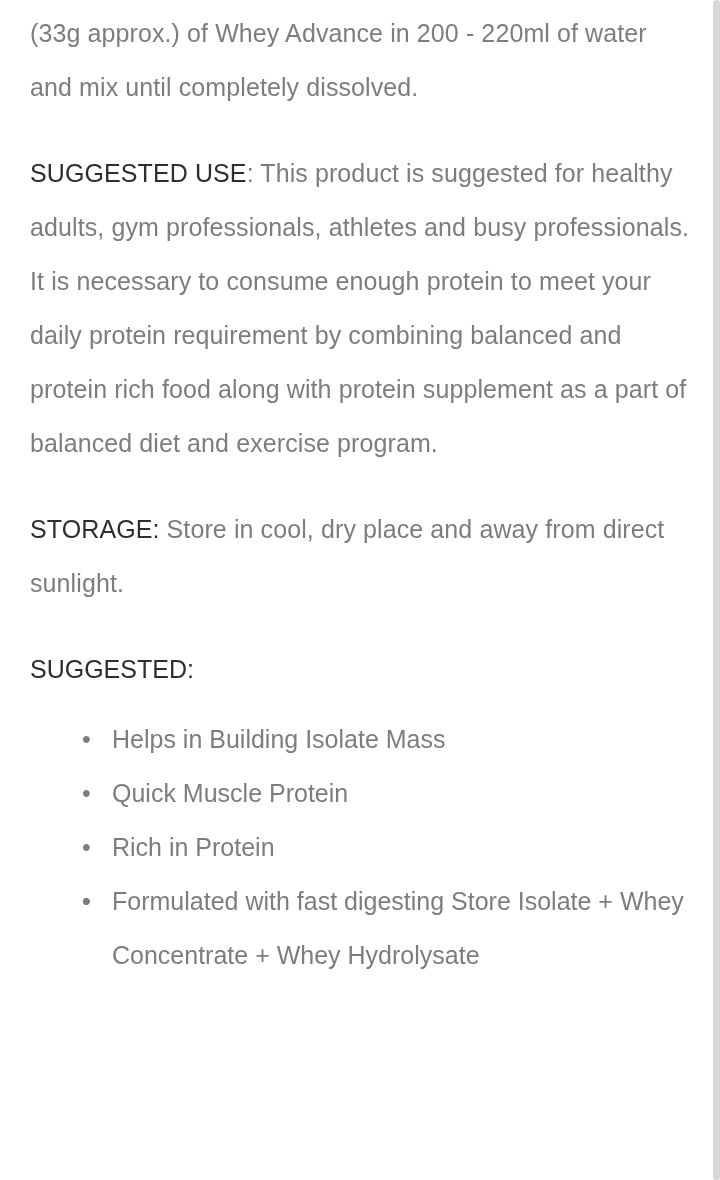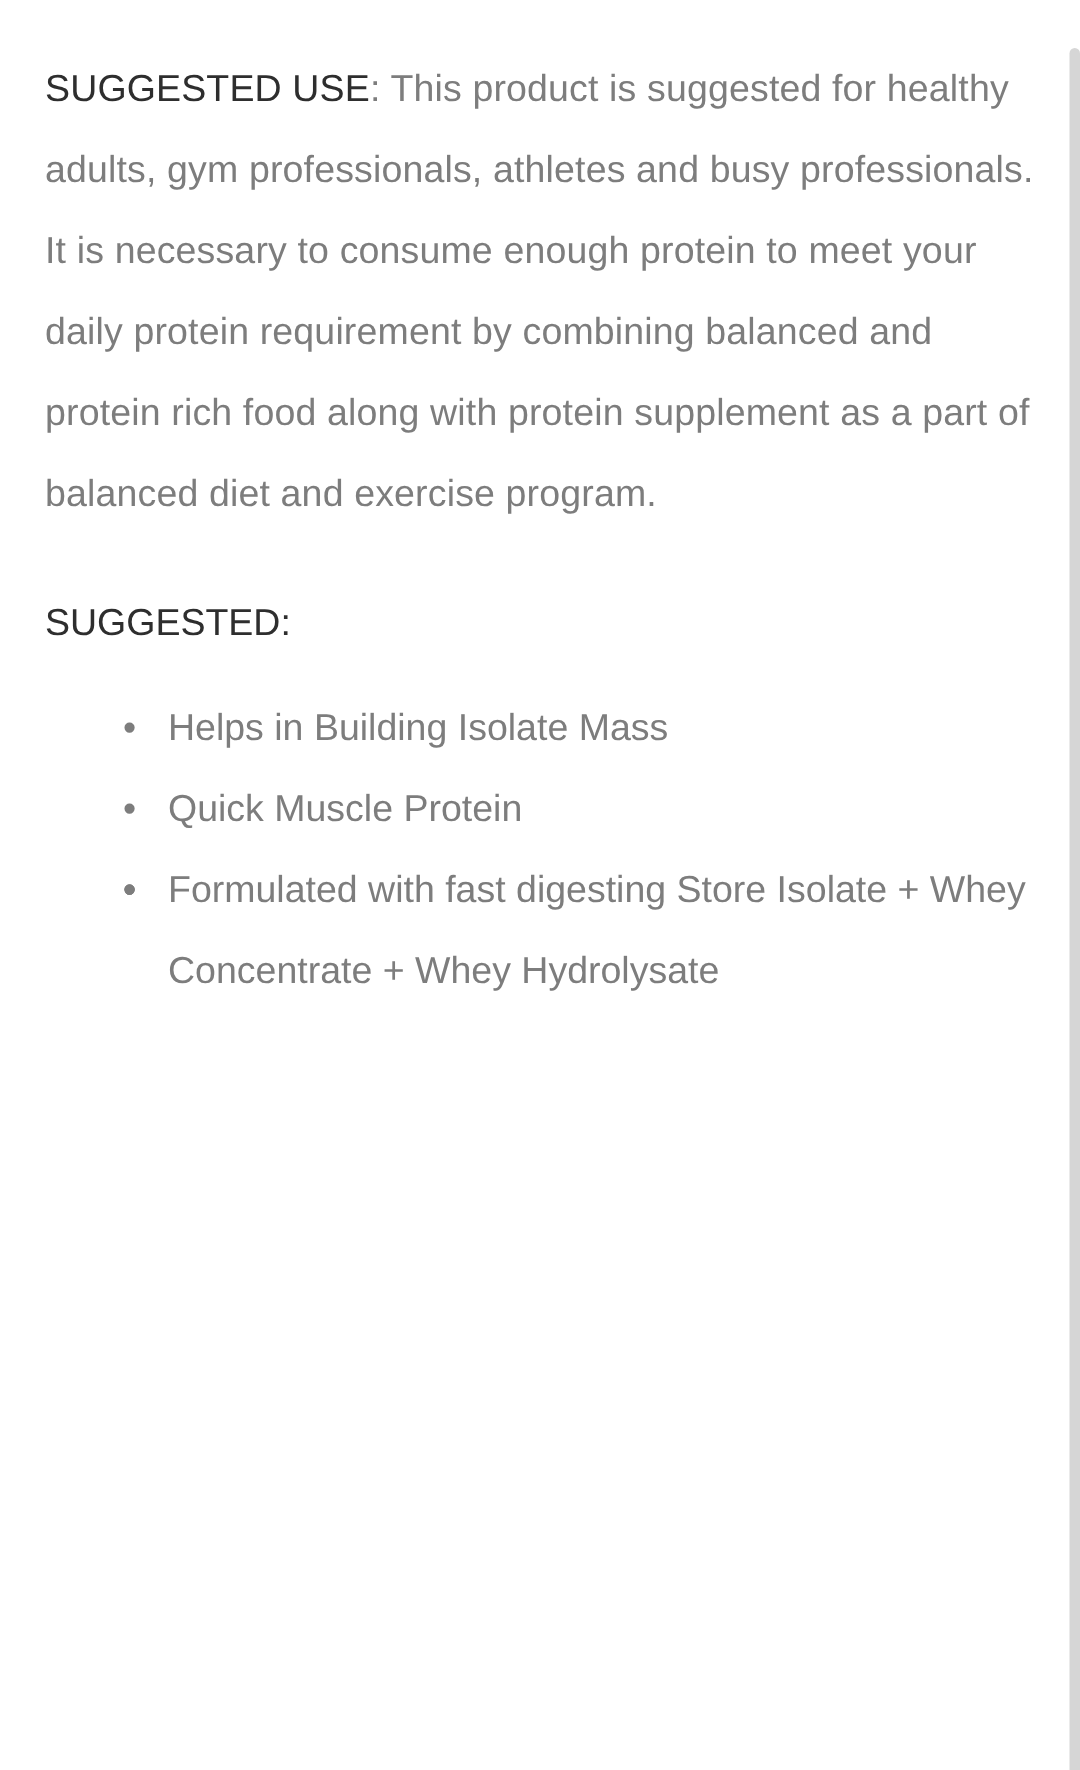--- a/index.html
+++ b/index.html
@@ -83,39 +83,46 @@
     height: 1180px;
     background: #d6d6d6;
     border-radius: 4px;
   }
 </style>
 </head>
 <body>
 
 <div class="page">
 
+  <p class="para first">
+    <span>(33g approx.) of Whey Advance in 200 - 220ml of water and mix until completely dissolved.</span>
+  </p>
 
   <p class="para gap">
     <span class="lead">SUGGESTED USE</span><span>: This product is suggested for healthy adults, gym professionals, athletes and busy professionals. It is necessary to consume enough protein to meet your daily protein requirement by combining balanced and protein rich food along with protein supplement as a part of balanced diet and exercise program.</span>
   </p>
 
+  <p class="para gap">
+    <span class="lead">STORAGE:</span><span> Store in cool, dry place and away from direct sunlight.</span>
+  </p>
 
   <p class="heading-only">SUGGESTED:</p>
 
   <ul class="benefits">
     <li>
       <span class="bullet">•</span>
       <span>Helps in Building Isolate Mass</span>
     </li>
     <li>
       <span class="bullet">•</span>
       <span>Quick Muscle Protein</span>
     </li>
     <li>
       <span class="bullet">•</span>
+      <span>Rich in Protein</span>
     </li>
     <li>
       <span class="bullet">•</span>
     </li>
     <li>
       <span class="bullet">•</span>
       <span>Formulated with fast digesting Store Isolate + Whey Concentrate + Whey Hydrolysate</span>
     </li>
   </ul>
 

